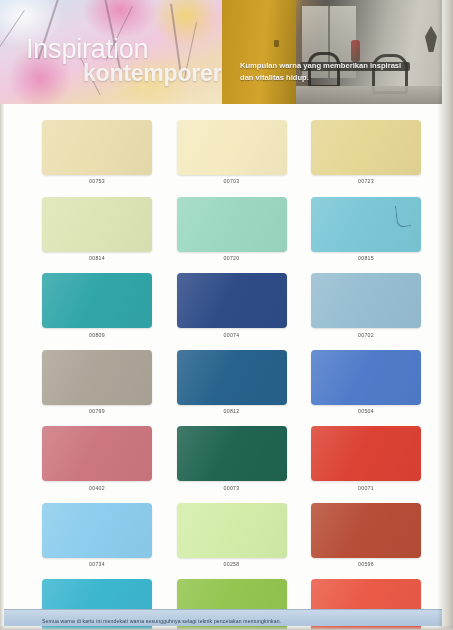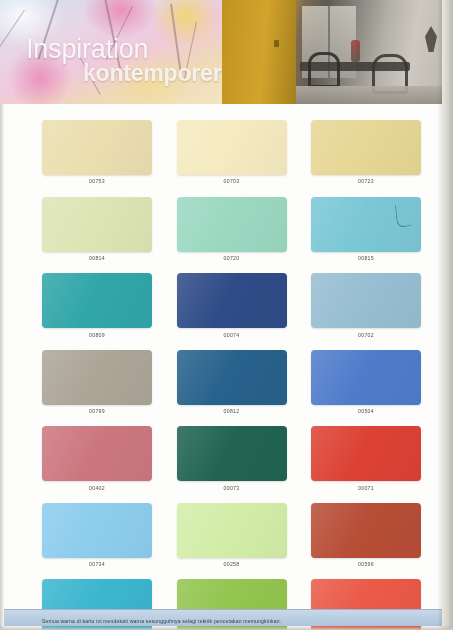--- a/index.html
+++ b/index.html
@@ -157,20 +157,21 @@
       <div class="rp-shape" style="left:78px;top:62px;width:110px;height:9px;background:#3a3733;border-radius:2px;opacity:.85;"></div>
       <div class="rp-shape" style="left:86px;top:52px;width:26px;height:30px;border:3px solid #2e2b27;border-radius:12px 12px 3px 3px;opacity:.88;"></div>
       <div class="rp-shape" style="left:150px;top:54px;width:30px;height:34px;border:3px solid #37342f;border-radius:14px 14px 3px 3px;opacity:.85;"></div>
       <div class="rp-shape" style="left:129px;top:40px;width:9px;height:22px;background:linear-gradient(180deg,#a03a3a,#5a4a3a);border-radius:3px;opacity:.8;"></div>
       <div class="rp-shape" style="left:203px;top:26px;width:12px;height:26px;background:#3c3932;clip-path:polygon(50% 0,100% 40%,70% 100%,30% 100%,0 40%);opacity:.8;"></div>
       <div class="rp-shape" style="left:74px;top:86px;width:157px;height:18px;background:linear-gradient(180deg,#b3aea4,#918d84);opacity:.9;"></div>
     </div>
 
     <div class="banner-title">Inspiration</div>
     <div class="banner-subtitle">kontemporer</div>
+    <div class="banner-caption">Kumpulan warna yang memberikan inspirasi dan vitalitas hidup.</div>
   </div>
 
   <div class="grid">
 
     <div class="row">
       <div class="cell">
         <div class="swatch" style="background:#EBDFB0;"></div>
         <div class="code">00753</div>
       </div>
       <div class="cell">

